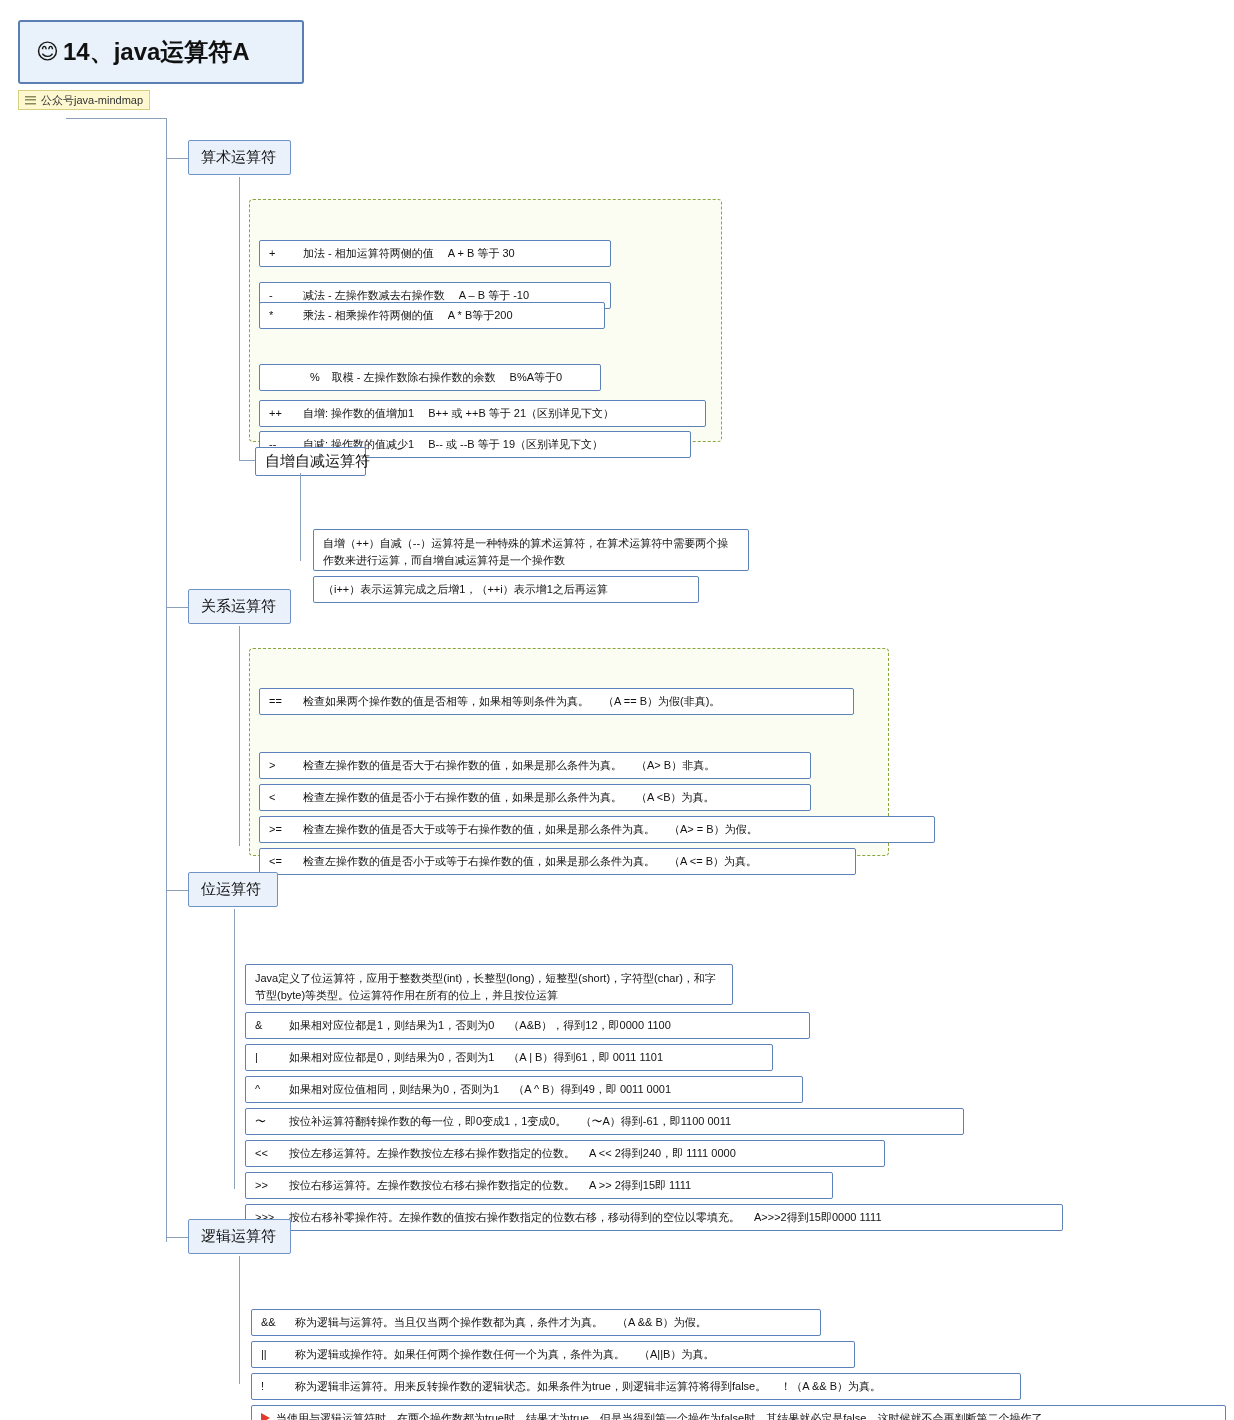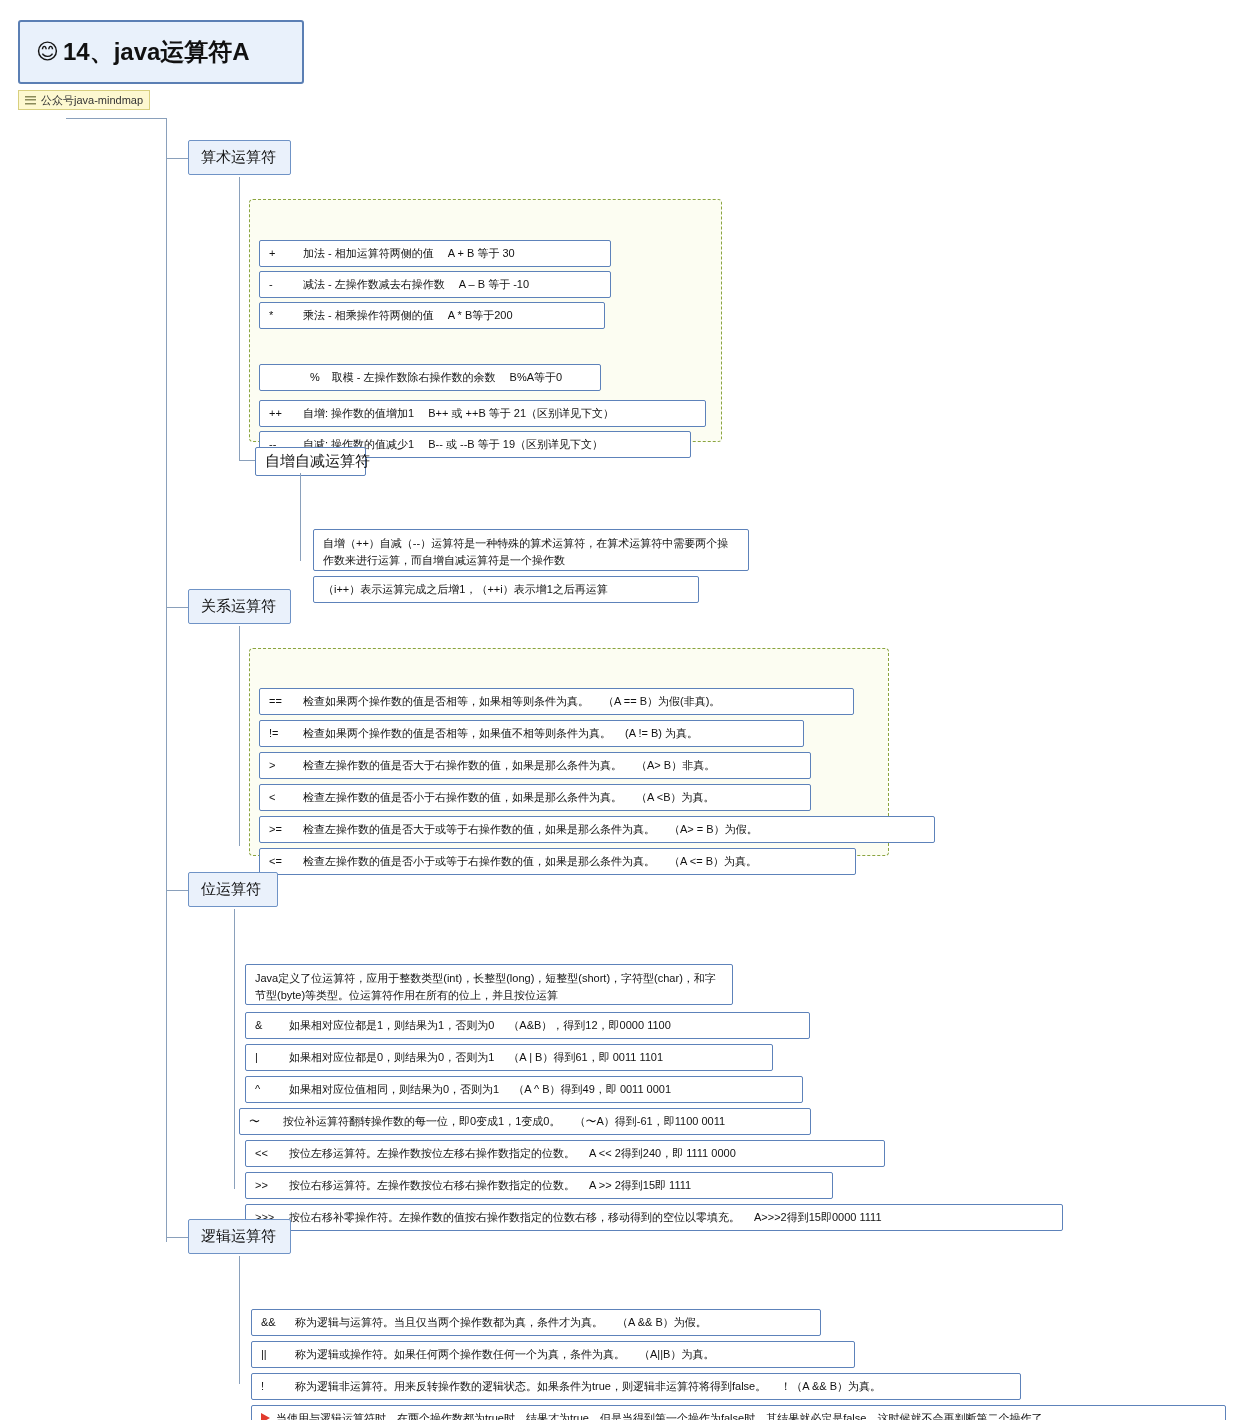--- a/index.html
+++ b/index.html
@@ -136,21 +136,21 @@
     <span>算术运算符</span>
   </div>
   <div class="ln v" style="left:239px;top:177px;height:28px;"></div>
   <div class="ln v" style="left:239px;top:205px;height:255px;"></div>
 
   <div class="dash-group" style="left:249px;top:199px;width:473px;height:243px;"></div>
 
   <div class="leaf" style="left:259px;top:212px;width:352px;">
     <span class="op">+</span><span>加法 - 相加运算符两侧的值</span><span class="gap"></span><span>A + B 等于 30</span>
   </div>
-  <div class="leaf" style="left:259px;top:243px;width:352px;">
+  <div class="leaf" style="left:259px;top:254px;width:352px;">
     <span class="op">-</span><span>减法 - 左操作数减去右操作数</span><span class="gap"></span><span>A – B 等于 -10</span>
   </div>
   <div class="leaf" style="left:259px;top:274px;width:346px;">
     <span class="op">*</span><span>乘法 - 相乘操作符两侧的值</span><span class="gap"></span><span>A * B等于200</span>
   </div>
   <div class="leaf" style="left:259px;top:336px;width:342px;text-align:center;">
     <span class="op">%</span><span>取模 - 左操作数除右操作数的余数</span><span class="gap"></span><span>B%A等于0</span>
   </div>
   <div class="leaf" style="left:259px;top:372px;width:447px;">
     <span class="op">++</span><span>自增: 操作数的值增加1</span><span class="gap"></span><span>B++ 或 ++B 等于 21（区别详见下文）</span>
@@ -178,23 +178,20 @@
     <span>关系运算符</span>
   </div>
   <div class="ln v" style="left:239px;top:626px;height:28px;"></div>
   <div class="ln v" style="left:239px;top:654px;height:192px;"></div>
 
   <div class="dash-group" style="left:249px;top:648px;width:640px;height:208px;"></div>
 
   <div class="leaf" style="left:259px;top:660px;width:595px;">
     <span class="op">==</span><span>检查如果两个操作数的值是否相等，如果相等则条件为真。</span><span class="gap"></span><span>（A == B）为假(非真)。</span>
   </div>
-  <div class="leaf" style="left:259px;top:692px;width:545px;">
-    <span class="op">!=</span><span>检查如果两个操作数的值是否相等，如果值不相等则条件为真。</span><span class="gap"></span><span>(A != B) 为真。</span>
-  </div>
   <div class="leaf" style="left:259px;top:724px;width:552px;">
     <span class="op">&gt;</span><span>检查左操作数的值是否大于右操作数的值，如果是那么条件为真。</span><span class="gap"></span><span>（A&gt; B）非真。</span>
   </div>
   <div class="leaf" style="left:259px;top:756px;width:552px;">
     <span class="op">&lt;</span><span>检查左操作数的值是否小于右操作数的值，如果是那么条件为真。</span><span class="gap"></span><span>（A &lt;B）为真。</span>
   </div>
   <div class="leaf" style="left:259px;top:788px;width:676px;">
     <span class="op">&gt;=</span><span>检查左操作数的值是否大于或等于右操作数的值，如果是那么条件为真。</span><span class="gap"></span><span>（A&gt; = B）为假。</span>
   </div>
   <div class="leaf" style="left:259px;top:820px;width:597px;">
@@ -213,21 +210,21 @@
   </div>
   <div class="leaf" style="left:245px;top:984px;width:565px;">
     <span class="op">&amp;</span><span>如果相对应位都是1，则结果为1，否则为0</span><span class="gap"></span><span>（A&amp;B），得到12，即0000 1100</span>
   </div>
   <div class="leaf" style="left:245px;top:1016px;width:528px;">
     <span class="op">|</span><span>如果相对应位都是0，则结果为0，否则为1</span><span class="gap"></span><span>（A | B）得到61，即 0011 1101</span>
   </div>
   <div class="leaf" style="left:245px;top:1048px;width:558px;">
     <span class="op">^</span><span>如果相对应位值相同，则结果为0，否则为1</span><span class="gap"></span><span>（A ^ B）得到49，即 0011 0001</span>
   </div>
-  <div class="leaf" style="left:239px;top:1080px;width:572px;">
+  <div class="leaf" style="left:245px;top:1080px;width:719px;">
     <span class="op">〜</span><span>按位补运算符翻转操作数的每一位，即0变成1，1变成0。</span><span class="gap"></span><span>（〜A）得到-61，即1100 0011</span>
   </div>
   <div class="leaf" style="left:245px;top:1112px;width:640px;">
     <span class="op">&lt;&lt;</span><span>按位左移运算符。左操作数按位左移右操作数指定的位数。</span><span class="gap"></span><span>A &lt;&lt; 2得到240，即 1111 0000</span>
   </div>
   <div class="leaf" style="left:245px;top:1144px;width:588px;">
     <span class="op">&gt;&gt;</span><span>按位右移运算符。左操作数按位右移右操作数指定的位数。</span><span class="gap"></span><span>A &gt;&gt; 2得到15即 1111</span>
   </div>
   <div class="leaf" style="left:245px;top:1176px;width:818px;">
     <span class="op">&gt;&gt;&gt;</span><span>按位右移补零操作符。左操作数的值按右操作数指定的位数右移，移动得到的空位以零填充。</span><span class="gap"></span><span>A&gt;&gt;&gt;2得到15即0000 1111</span>

